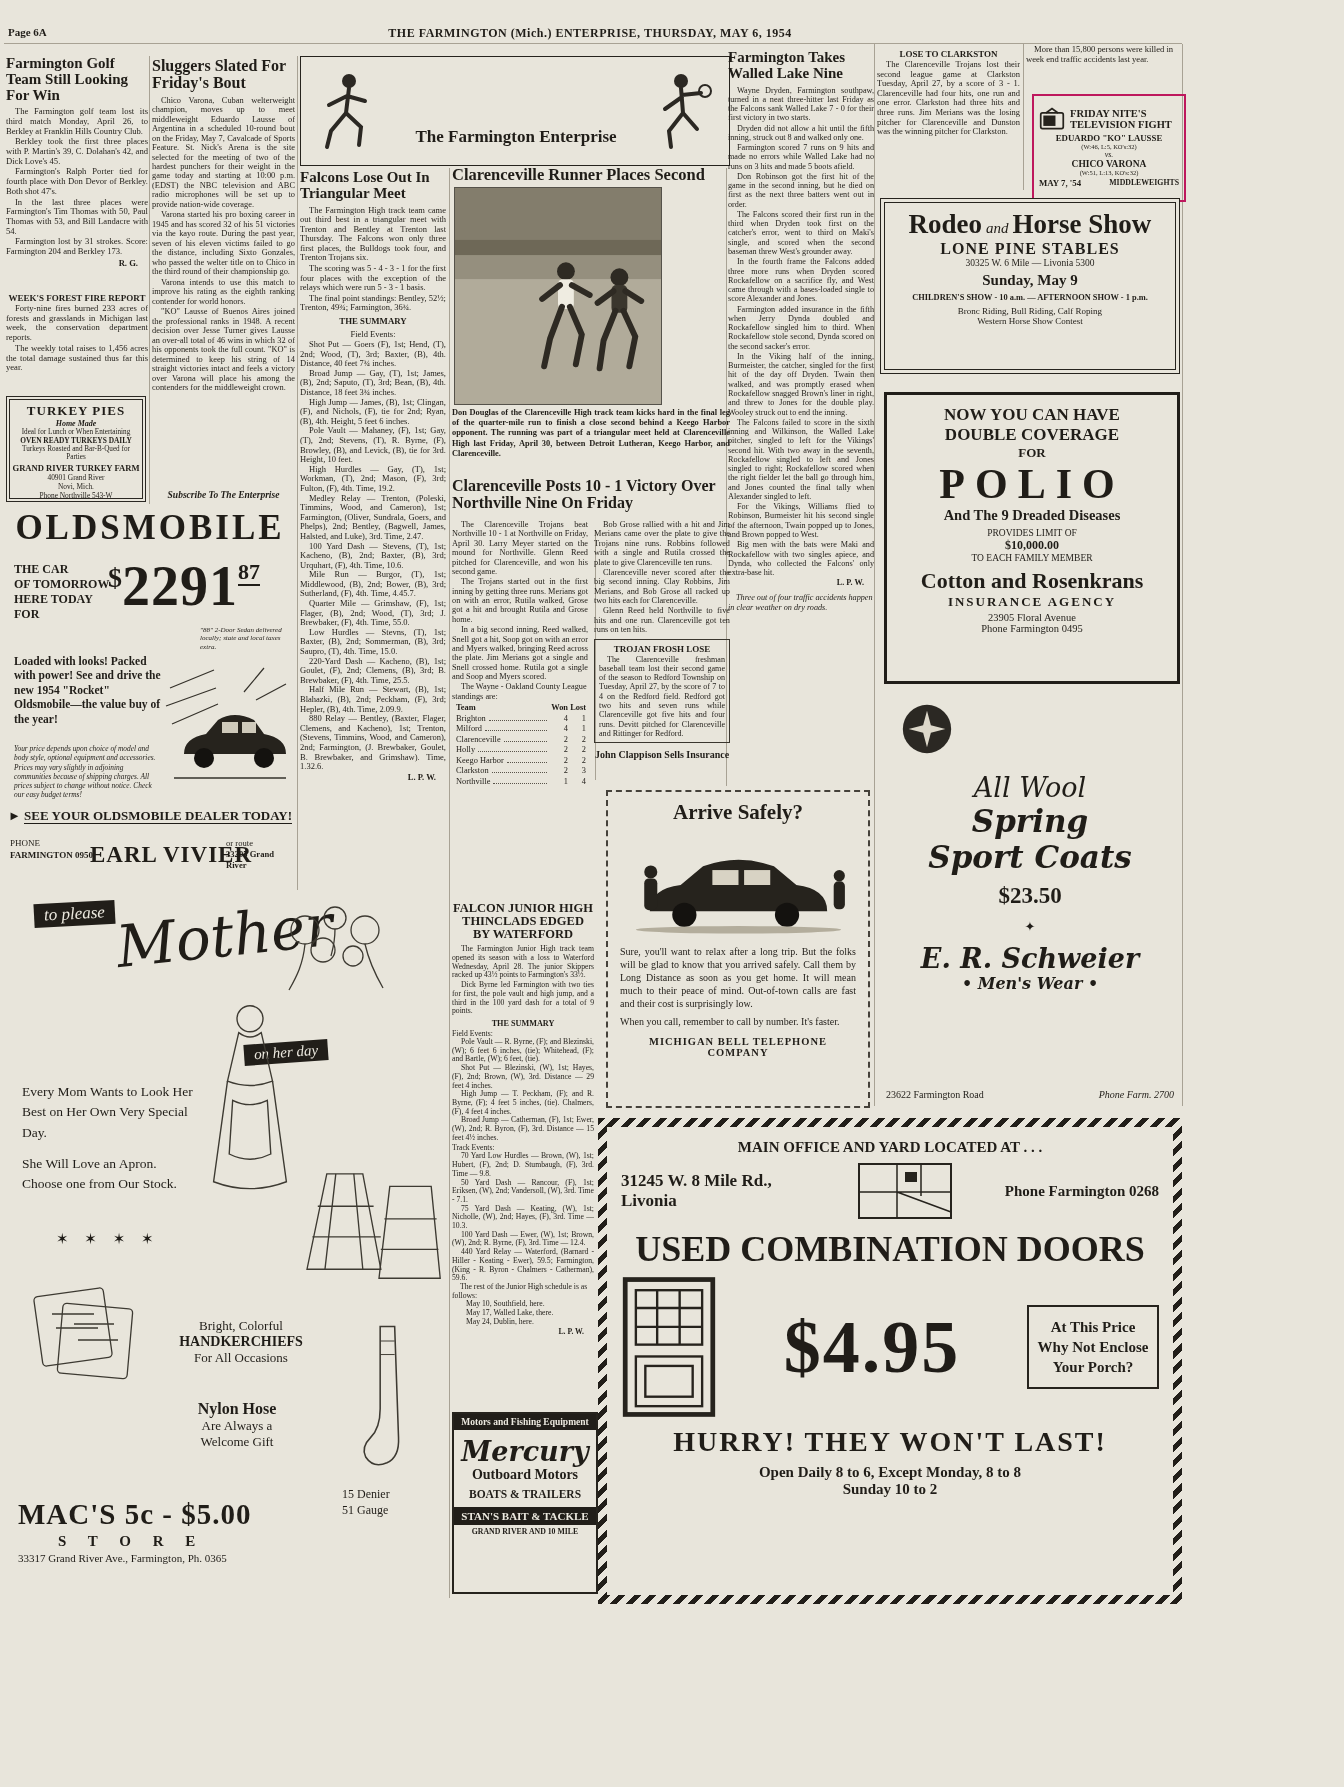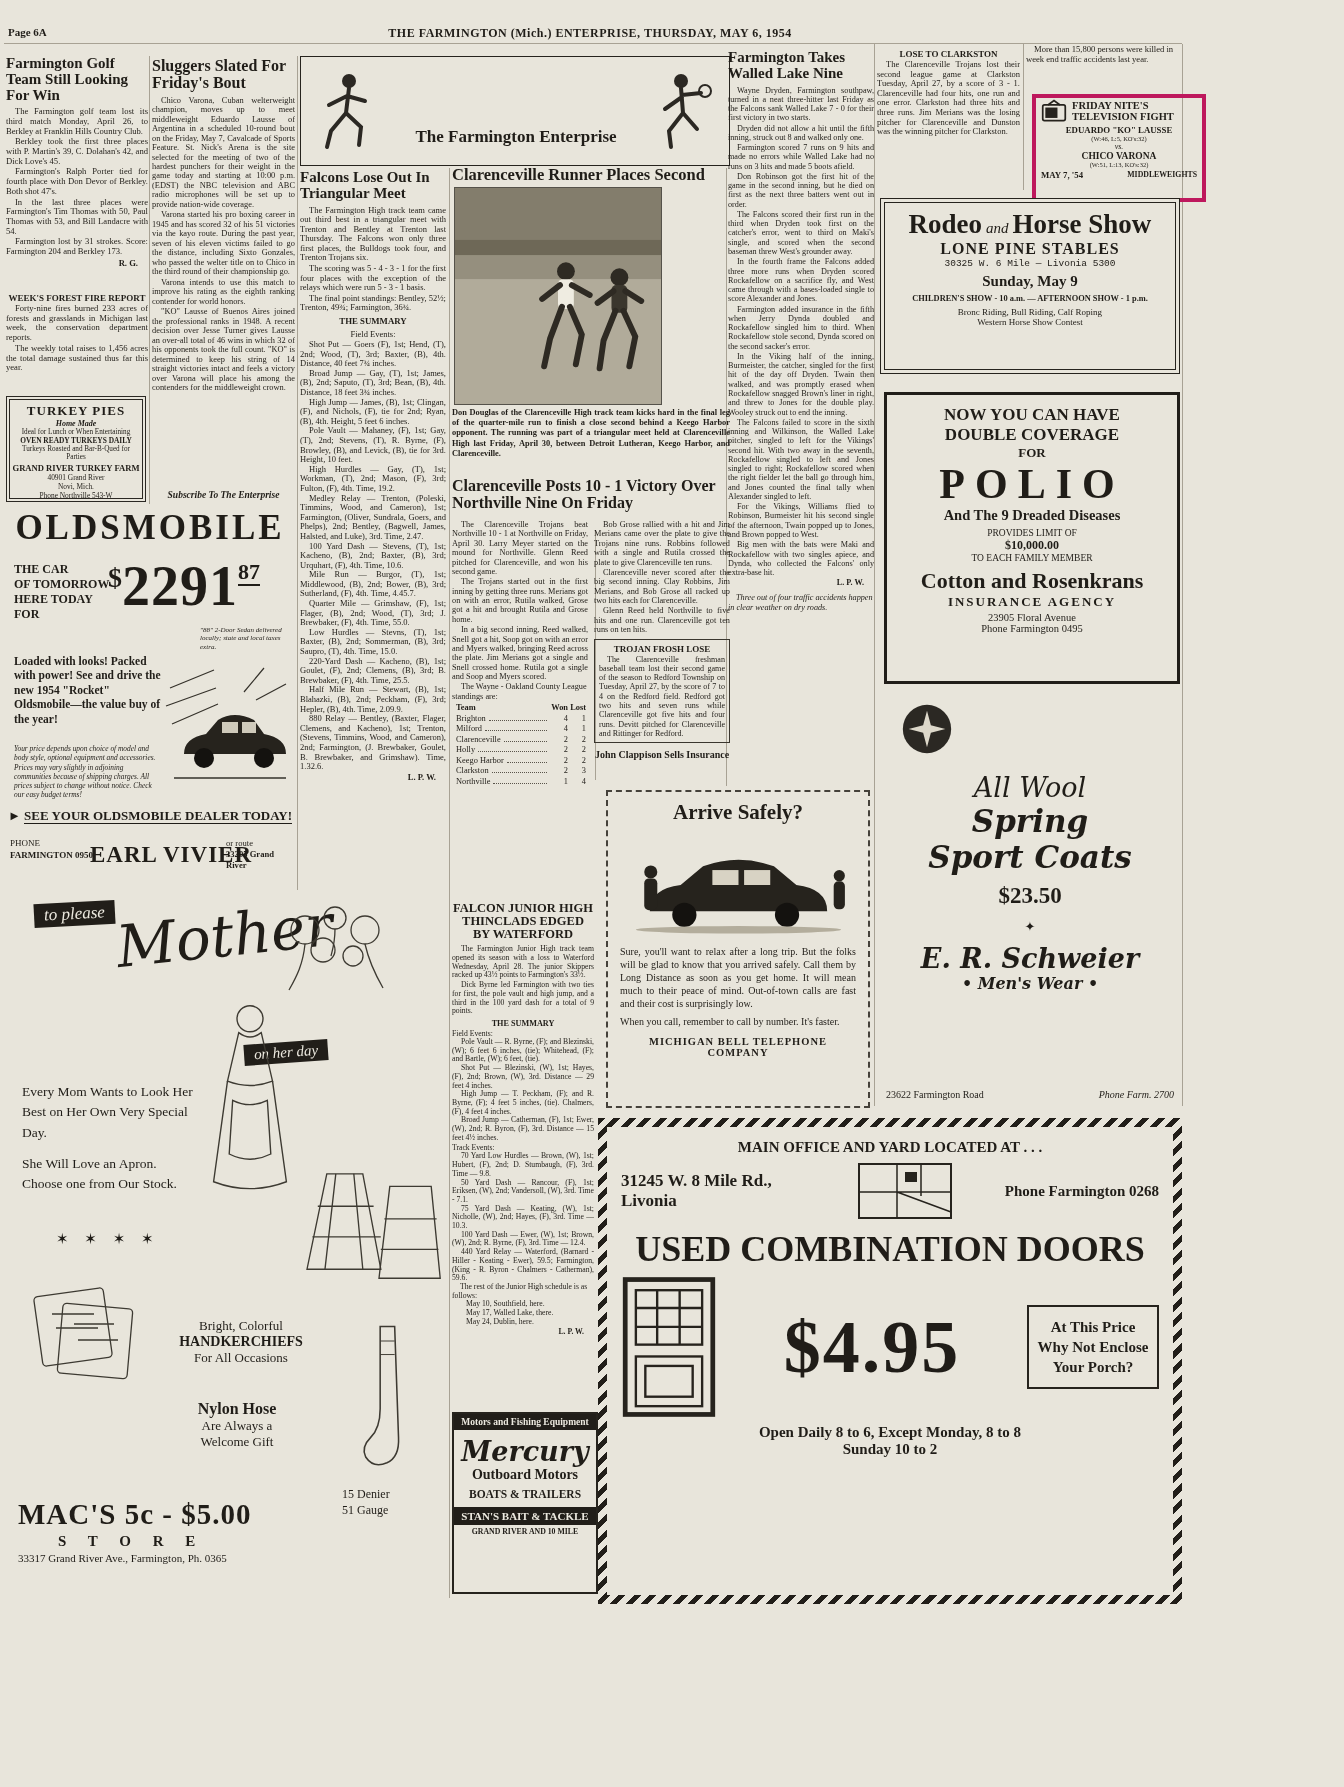--- a/index.html
+++ b/index.html
@@ -338,21 +338,21 @@
 
 <div class="abs clip" style="left:877px;top:46px;width:143px;height:148px;">
   <div class="smallhead" style="font-size:9px;">LOSE TO CLARKSTON</div>
   <div class="bt" style="font-size:8.5px;">
       <p>The Clarenceville Trojans lost their second league game at Clarkston Tuesday, April 27, by a score of 3 - 1. Clarenceville had four hits, one run and one error. Clarkston had three hits and three runs. Jim Merians was the losing pitcher for Clarenceville and Dunston was the winning pitcher for Clarkston.</p>
     </div>
 </div>
 
 <div class="abs clip" style="left:1026px;top:44px;width:152px;height:48px;font-size:8.6px;line-height:1.2;text-indent:8px;">More than 15,800 persons were killed in week end traffic accidents last year.</div>
 
-<div class="abs clip" style="left:1032px;top:94px;width:174px;height:108px;border:4px solid #be185d;padding:1px 5px;">
+<div class="abs clip" style="left:1032px;top:94px;width:154px;height:108px;border:2px solid #be185d;padding:11px 5px;">
   <div style="display:flex;align-items:center;gap:5px;">
     <svg width="26" height="24" viewBox="0 0 30 26">
       <path d="M8 6 L15 1 L22 6" stroke="#26231d" fill="none" stroke-width="2"></path>
       <rect x="2" y="6" width="26" height="18" rx="2" fill="none" stroke="#26231d" stroke-width="2"></rect>
       <rect x="5" y="9" width="14" height="12" fill="#26231d"></rect>
     </svg>
     <div>
       <div class="b" style="font-size:10.5px;">FRIDAY NITE'S</div>
       <div class="b" style="font-size:10.5px;">TELEVISION FIGHT</div>
     </div>
@@ -368,21 +368,21 @@
   </div>
 </div>
 
 <div class="abs clip c" style="left:880px;top:198px;width:300px;height:176px;border:1px solid #26231d;box-shadow:inset 0 0 0 3px #e8e5db, inset 0 0 0 4px #26231d;padding:10px 6px 4px 6px;">
   <div>
     <span class="b" style="font-size:27px;">Rodeo</span>
     <span class="i" style="font-size:15px;">and</span>
     <span class="b" style="font-size:27px;">Horse Show</span>
   </div>
   <div class="b" style="font-size:16px;letter-spacing:1px;">LONE PINE STABLES</div>
-  <div style="font-size:9.5px;font-family:Liberation Mono, monospace;">30325 W. 6 Mile — Livonia 5300</div>
+  <div style="font-size:9.5px;">30325 W. 6 Mile — Livonia 5300</div>
   <div class="b" style="font-size:15px;margin-top:4px;">Sunday, May 9</div>
   <div class="b" style="font-size:8.4px;margin-top:4px;">CHILDREN'S SHOW - 10 a.m. — AFTERNOON SHOW - 1 p.m.</div>
   <div style="font-size:9px;margin-top:4px;">Bronc Riding, Bull Riding, Calf Roping</div>
   <div style="font-size:9px;">Western Horse Show Contest</div>
 </div>
 
 <div class="abs clip c" style="left:884px;top:392px;width:296px;height:292px;border:3px solid #211e19;padding:10px 6px;">
   <div class="b" style="font-size:17px;">NOW YOU CAN HAVE</div>
   <div class="b" style="font-size:17px;">DOUBLE COVERAGE</div>
   <div class="b" style="font-size:13px;">FOR</div>
@@ -434,20 +434,21 @@
         <g stroke="#26231d" stroke-width="2" fill="none">
           <rect x="12" y="12" width="56" height="46"></rect>
           <path d="M30 12 V58 M49 12 V58 M12 27 H68 M12 43 H68"></path>
           <rect x="12" y="68" width="56" height="42"></rect>
           <rect x="20" y="76" width="40" height="26"></rect>
         </g>
       </svg>
       <div style="font-size:74px;font-weight:900;letter-spacing:2px;">$4.95</div>
       <div class="c b" style="border:2px solid #26231d;width:132px;padding:10px 6px;font-size:15px;line-height:1.35;">At This Price Why Not Enclose Your Porch?</div>
     </div>
+    <div class="c" style="font-size:28px;font-weight:900;letter-spacing:2px;margin-top:8px;">HURRY! THEY WON'T LAST!</div>
     <div class="c b" style="font-size:15px;margin-top:6px;">Open Daily 8 to 6, Except Monday, 8 to 8</div>
     <div class="c b" style="font-size:15px;">Sunday 10 to 2</div>
   </div>
 </div>
 
 <div class="abs clip" style="left:12px;top:892px;width:436px;height:706px;">
   <div class="abs" style="left:22px;top:10px;transform:rotate(-3deg);">
     <span class="blackbar i" style="font-size:17px;">to please</span>
   </div>
   <div class="abs i" style="left:104px;top:10px;font-size:58px;transform:rotate(-6deg);font-family:'DejaVu Serif',serif;">Mother</div>

